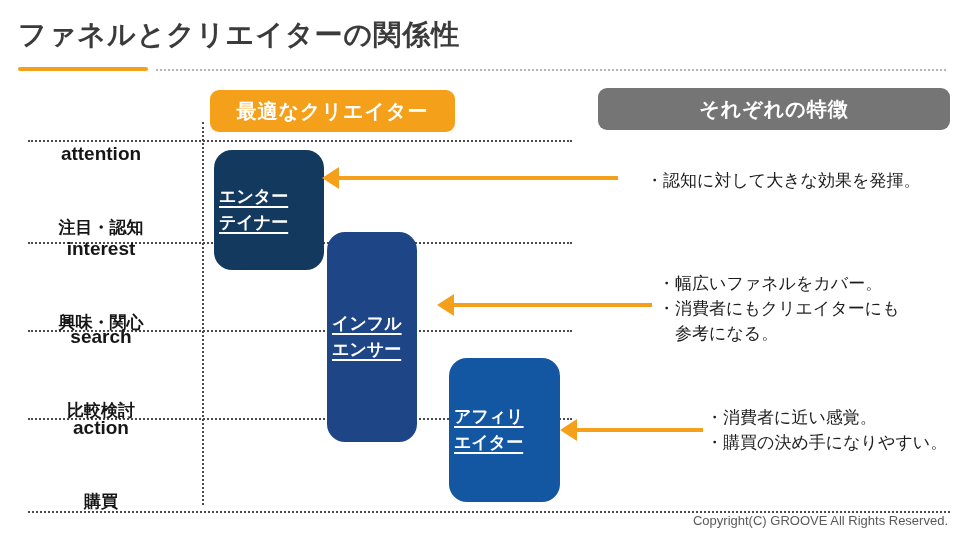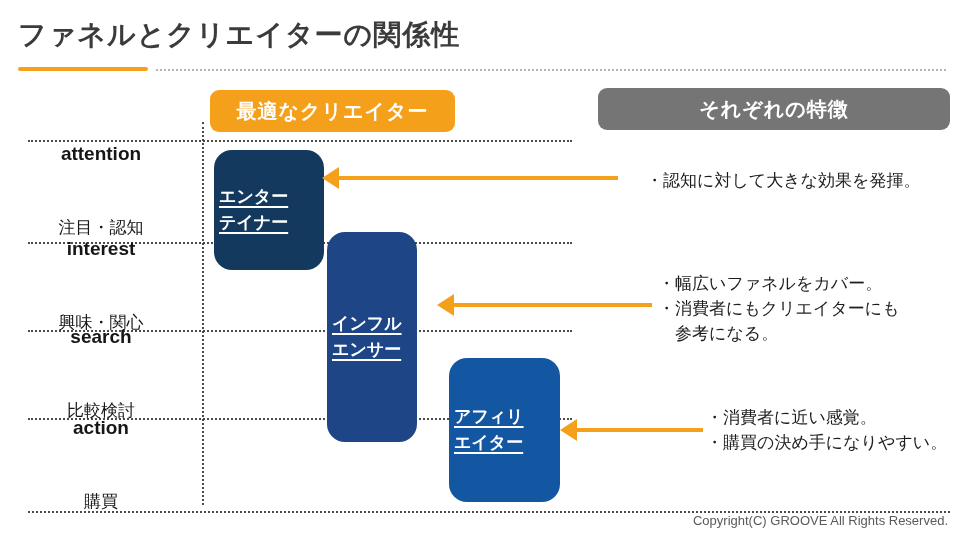--- a/index.html
+++ b/index.html
@@ -41,21 +41,21 @@
   .hdiv{
     position:absolute;left:28px;width:544px;height:0;border-top:2px dotted #4a4a4a;
   }
   .hdiv.d1{top:140px;} .hdiv.d2{top:242px;} .hdiv.d3{top:330px;} .hdiv.d4{top:418px;}
   .hdiv.dbottom{top:511px;width:922px;}
   .stage{
     position:absolute;left:0;width:202px;display:flex;flex-direction:column;
     align-items:center;justify-content:center;gap:12px;color:#161616;text-align:center;
   }
   .stage .en{font-size:19px;font-weight:bold;}
-  .stage .ja{font-size:17px;font-weight:normal;margin-top:39px;}
+  .stage .ja{font-size:17px;font-weight:bold;margin-top:39px;}
   .stage.s1{top:140px;height:102px;} .stage.s2{top:242px;height:88px;}
   .stage.s3{top:330px;height:88px;} .stage.s4{top:418px;height:93px;}
   .cbox{
     position:absolute;border-radius:18px;display:flex;align-items:center;
     color:#ffffff;font-size:17px;font-weight:bold;line-height:1.55;
     padding-left:5px;
   }
   .cbox .lbl{text-decoration:underline;text-underline-offset:4px;text-decoration-thickness:1.5px;}
   .cbox.c1{left:214px;top:150px;width:110px;height:120px;background:var(--box-dark-navy);}
   .cbox.c2{left:327px;top:232px;width:90px;height:210px;background:var(--box-royal);}

